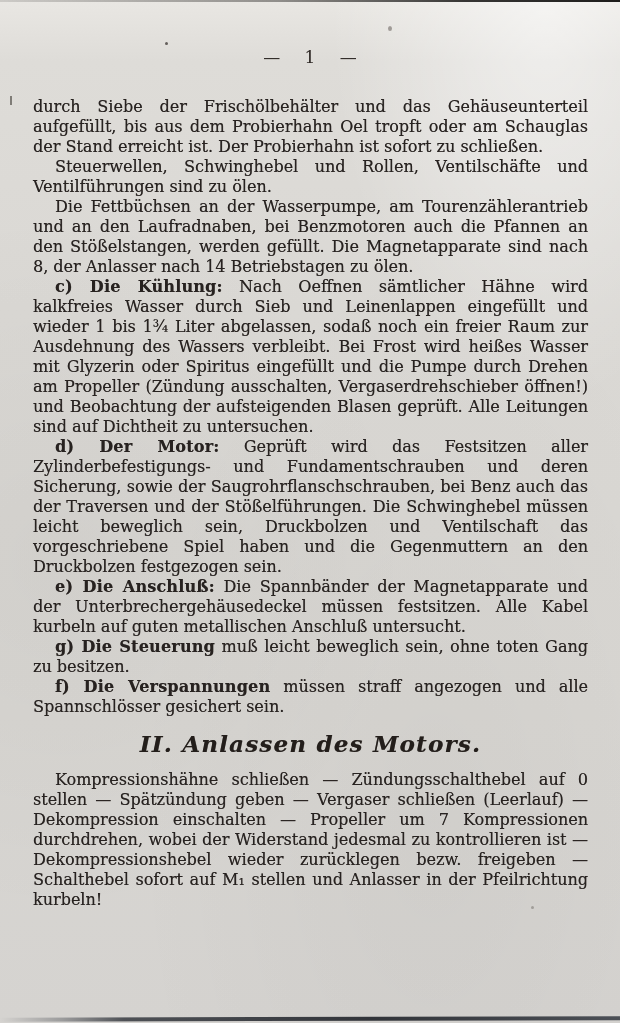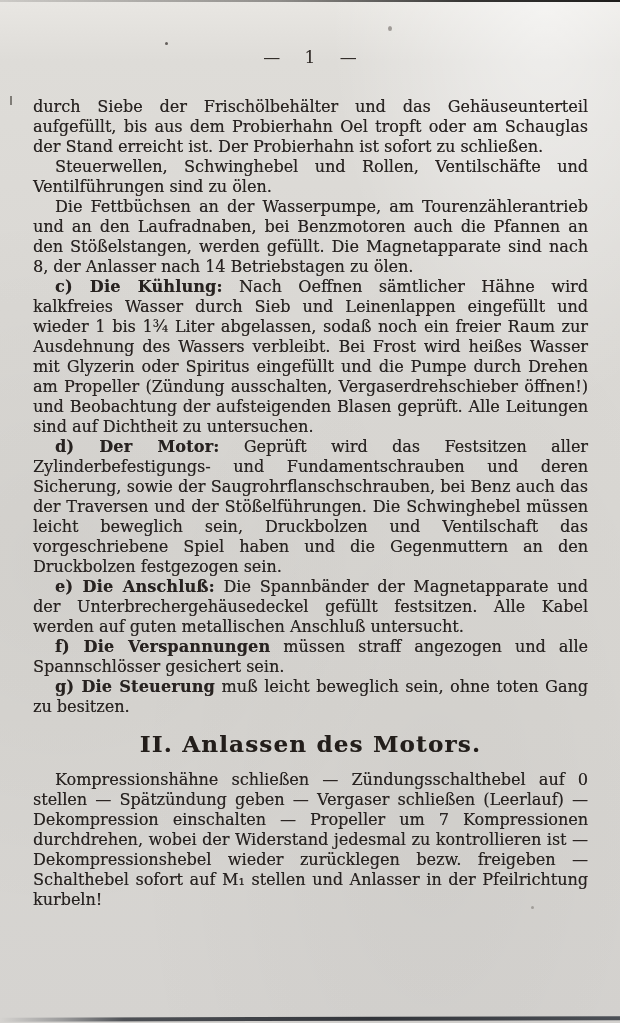--- a/index.html
+++ b/index.html
@@ -84,20 +84,21 @@
   }
   .section-heading {
     margin: 14px 0 13px 0;
     text-align: center;
     text-indent: 0;
     font-size: 23px;
     line-height: 26px;
     font-weight: 700;
     letter-spacing: 1.2px;
     color: #231e1b;
+    font-style: italic;
   }
   .section-heading .bold { letter-spacing: 1.2px; }
 </style>
 </head>
 <body>
 
 <div id="scan-page">
   <div class="top-edge"></div>
 
   <div class="speck s1"></div>
@@ -106,22 +107,22 @@
   <div class="speck s4"></div>
 
   <div class="page-inner">
     <div class="page-number-row">— 1 —</div>
     <div class="page-body">
         <p class=""><span class="">durch Siebe der Frischölbehälter und das Gehäuseunterteil aufgefüllt, bis aus dem Probierhahn Oel tropft oder am Schauglas der Stand erreicht ist.  Der Probierhahn ist sofort zu schließen.</span></p>
         <p class="indent"><span class="">Steuerwellen, Schwinghebel und Rollen, Ventilschäfte und Ventilführungen sind zu ölen.</span></p>
         <p class="indent"><span class="">Die Fettbüchsen an der Wasserpumpe, am Tourenzählerantrieb und an den Laufradnaben, bei Benzmotoren auch die Pfannen an den Stößelstangen, werden gefüllt.  Die Magnetapparate sind nach 8, der Anlasser nach 14 Betriebstagen zu ölen.</span></p>
         <p class="indent"><span class="bold">c) Die Kühlung:</span><span class=""> Nach Oeffnen sämtlicher Hähne wird kalkfreies Wasser durch Sieb und Leinenlappen eingefüllt und wieder 1 bis 1¾ Liter abgelassen, sodaß noch ein freier Raum zur Ausdehnung des Wassers verbleibt.  Bei Frost wird heißes Wasser mit Glyzerin oder Spiritus eingefüllt und die Pumpe durch Drehen am Propeller (Zündung ausschalten, Vergaserdrehschieber öffnen!) und Beobachtung der aufsteigenden Blasen geprüft. Alle Leitungen sind auf Dichtheit zu untersuchen.</span></p>
         <p class="indent"><span class="bold">d) Der Motor:</span><span class=""> Geprüft wird das Festsitzen aller Zylinderbefestigungs- und Fundamentschrauben und deren Sicherung, sowie der Saugrohrflanschschrauben, bei Benz auch das der Traversen und der Stößelführungen.  Die Schwinghebel müssen leicht beweglich sein, Druckbolzen und Ventilschaft das vorgeschriebene Spiel haben und die Gegenmuttern an den Druckbolzen festgezogen sein.</span></p>
-        <p class="indent"><span class="bold">e) Die Anschluß:</span><span class=""> Die Spannbänder der Magnetapparate und der Unterbrechergehäusedeckel gefüllt festsitzen.  Alle Kabel werden auf guten metallischen Anschluß untersucht.</span></p>
+        <p class="indent"><span class="bold">e) Die Anschluß:</span><span class=""> Die Spannbänder der Magnetapparate und der Unterbrechergehäusedeckel müssen festsitzen.  Alle Kabel kurbeln auf guten metallischen Anschluß untersucht.</span></p>
+        <p class="indent"><span class="bold">g) Die Steuerung</span><span class=""> muß leicht beweglich sein, ohne toten Gang zu besitzen.</span></p>
         <p class="indent"><span class="bold">f) Die Verspannungen</span><span class=""> müssen straff angezogen und alle Spannschlösser gesichert sein.</span></p>
-        <p class="indent"><span class="bold">g) Die Steuerung</span><span class=""> muß leicht beweglich sein, ohne toten Gang zu besitzen.</span></p>
         <h2 class="section-heading"><span class="bold">II. Anlassen des Motors.</span></h2>
         <p class="indent"><span class="">Kompressionshähne schließen — Zündungsschalthebel auf 0 stellen — Spätzündung geben — Vergaser schließen (Leerlauf) — Dekompression einschalten — Propeller um 7 Kompressionen durchdrehen, wobei der Widerstand jedesmal zu kontrollieren ist — Dekompressionshebel wieder zurücklegen bezw. freigeben — Schalthebel sofort auf M₁ stellen und Anlasser in der Pfeilrichtung kurbeln!</span></p>
       </div>
   </div>
 
   <div class="bottom-edge"></div>
 </div>
 
 </body></html>

